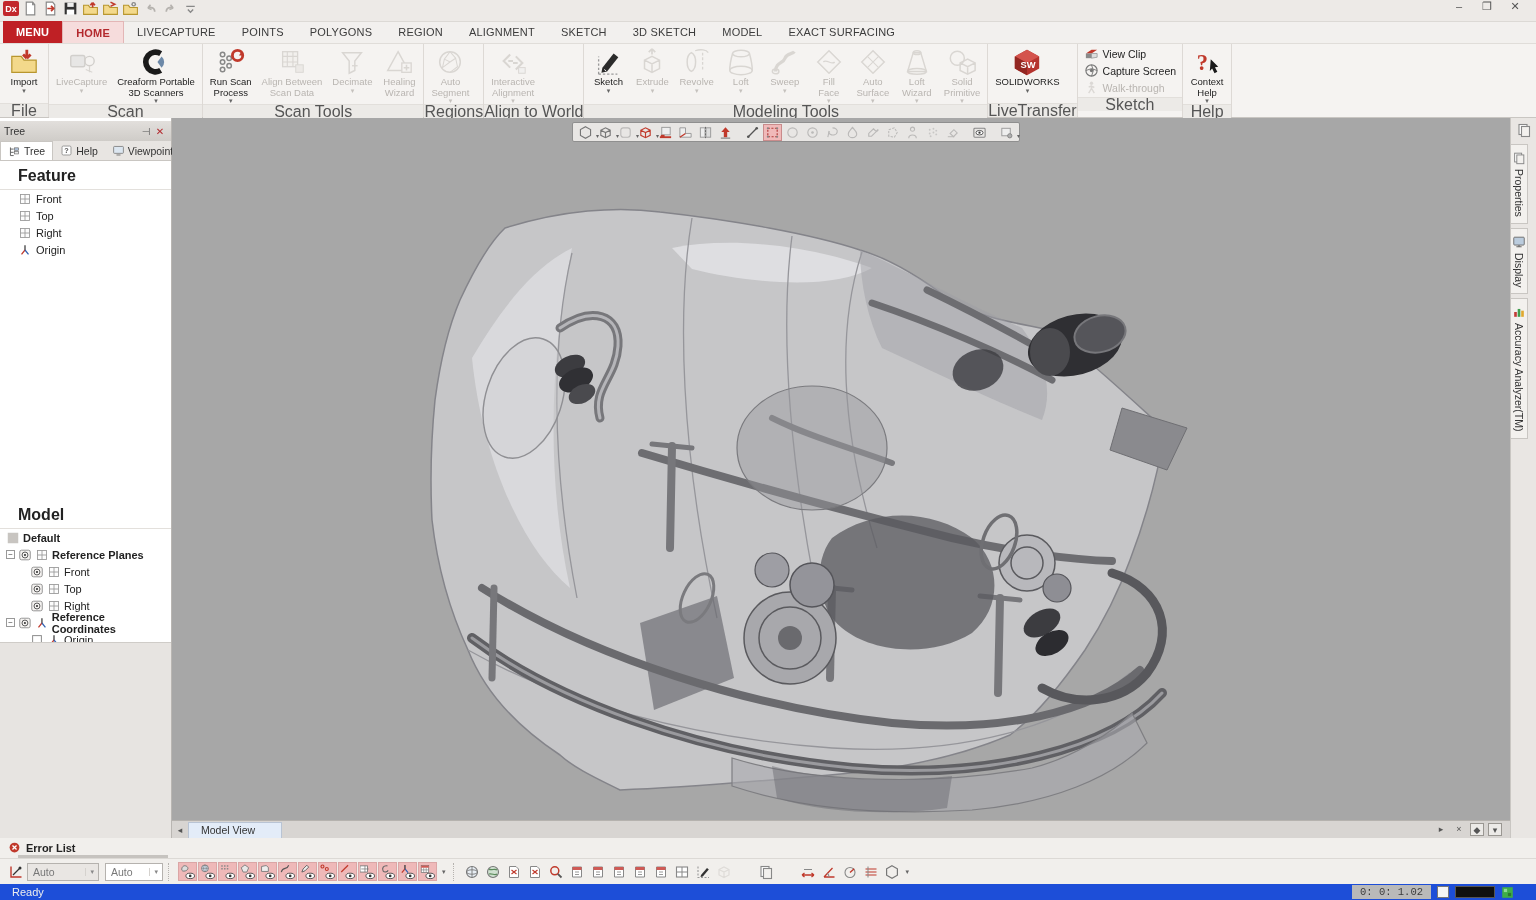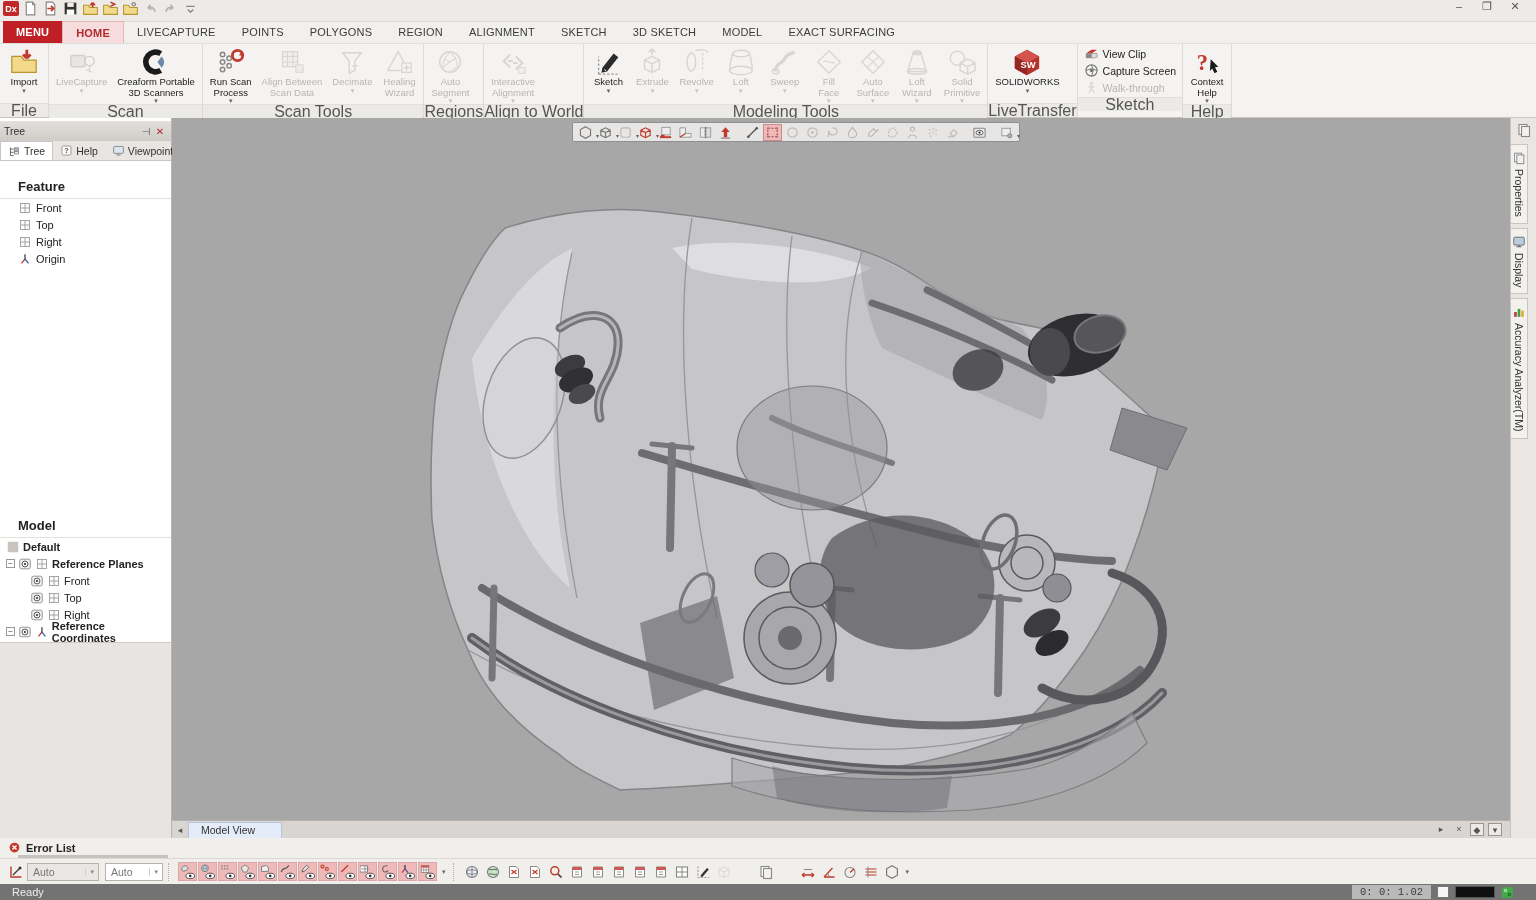--- a/index.html
+++ b/index.html
@@ -44,21 +44,21 @@
 
   
   .tree-panel { position:absolute; left:0; top:0; width:172px; height:720px; background:#fff; border-right:1px solid #b9b6b2; }
   .tp-header { height:20px; background:linear-gradient(#e2dfdc,#cfccc8); display:flex; align-items:center; padding:0 4px; font-size:10.5px; color:#333; margin-top:3px; }
   .tp-header .sp { flex:1; }
   .tp-header .hbtn { width:14px; text-align:center; color:#555; font-size:10px; }
   .tp-tabs { height:20px; display:flex; background:#e8e5e2; border-bottom:1px solid #c9c6c2; }
   .tp-tab { display:flex; align-items:center; gap:3px; font-size:10.5px; color:#333; padding:0 7px; }
   .tp-tab[data-state="active"] { background:#fff; border:1px solid #c9c6c2; border-bottom:none; }
   .tp-tab .ric { width:13px; height:13px; }
-  .sec-label { font-size:13px; font-weight:bold; color:#222; padding:18px 0 4px 18px; border-bottom:1px solid #e3e0dc; }
+  .sec-label { font-size:16px; font-weight:bold; color:#222; padding:6px 0 4px 18px; border-bottom:1px solid #e3e0dc; }
   .trow { display:flex; align-items:center; height:17px; padding-left:18px; gap:4px; font-size:11px; color:#222; }
   .trow .ric { width:14px; height:14px; }
   .model-block { position:absolute; left:0; top:382px; width:100%; }
   .mrow { display:flex; align-items:center; height:17px; font-size:11px; color:#222; padding-left:6px; gap:3px; }
   .mrow[data-bold="true"] .tlabel { font-weight:bold; }
   .mrow[data-indent="1"] { padding-left:30px; }
   .mrow .exp:empty, .mrow [data-icon=""] { display:none; }
   .mrow .exp { width:9px; height:9px; border:1px solid #999; font-size:8px; line-height:7px; text-align:center; color:#444; background:#fff; }
   .mrow .pre, .mrow .ticon { width:14px; height:14px; }
   .pre[data-icon="swatch"] svg rect { }
@@ -99,21 +99,21 @@
   .bicon { width:19px; height:19px; display:flex; align-items:center; justify-content:center; }
   .bicon .ric { width:16px; height:16px; }
   .bicon[data-state="disabled"] .ric { opacity:.4; }
   .combo { height:18px; border:1px solid #b5b2ae; background:#fff; display:flex; align-items:center; font-size:10.5px; color:#777; padding-left:5px; }
   .combo .caret { margin-left:auto; font-size:7px; color:#888; padding:0 4px; border-left:1px solid #d5d2ce; }
   .combo.gray { background:#e9e6e3; }
   .ptoggle { width:19px; height:19px; background:#efb9b9; border:1px solid #dba6a6; display:flex; align-items:center; justify-content:center; margin-right:1px; }
   .ptoggle .ric { width:16px; height:16px; }
   .tinycaret { font-size:7px; color:#666; padding:0 2px; }
 
-  .statusbar { position:absolute; left:0; top:884px; width:1536px; height:16px; background:#737373; display:flex; align-items:center; }
+  .statusbar { position:absolute; left:0; top:884px; width:1536px; height:16px; background:#1d4ed8; display:flex; align-items:center; }
   .status-text { color:#ededed; font-size:11px; padding-left:12px; }
   .status-right { margin-left:auto; display:flex; align-items:center; gap:6px; padding-right:22px; }
   .coord-box { background:#b9b9b9; color:#3c3c3c; font-size:10.5px; font-family:"Liberation Mono",monospace; padding:1px 8px; }
   .sw-white { width:12px; height:12px; background:#f5f5f5; border:1px solid #777; }
   .sw-black { width:40px; height:12px; background:#101010; border:1px solid #555; }
   .sw-green { width:13px; height:13px; }
 </style>
 </head>
 <body>
 

